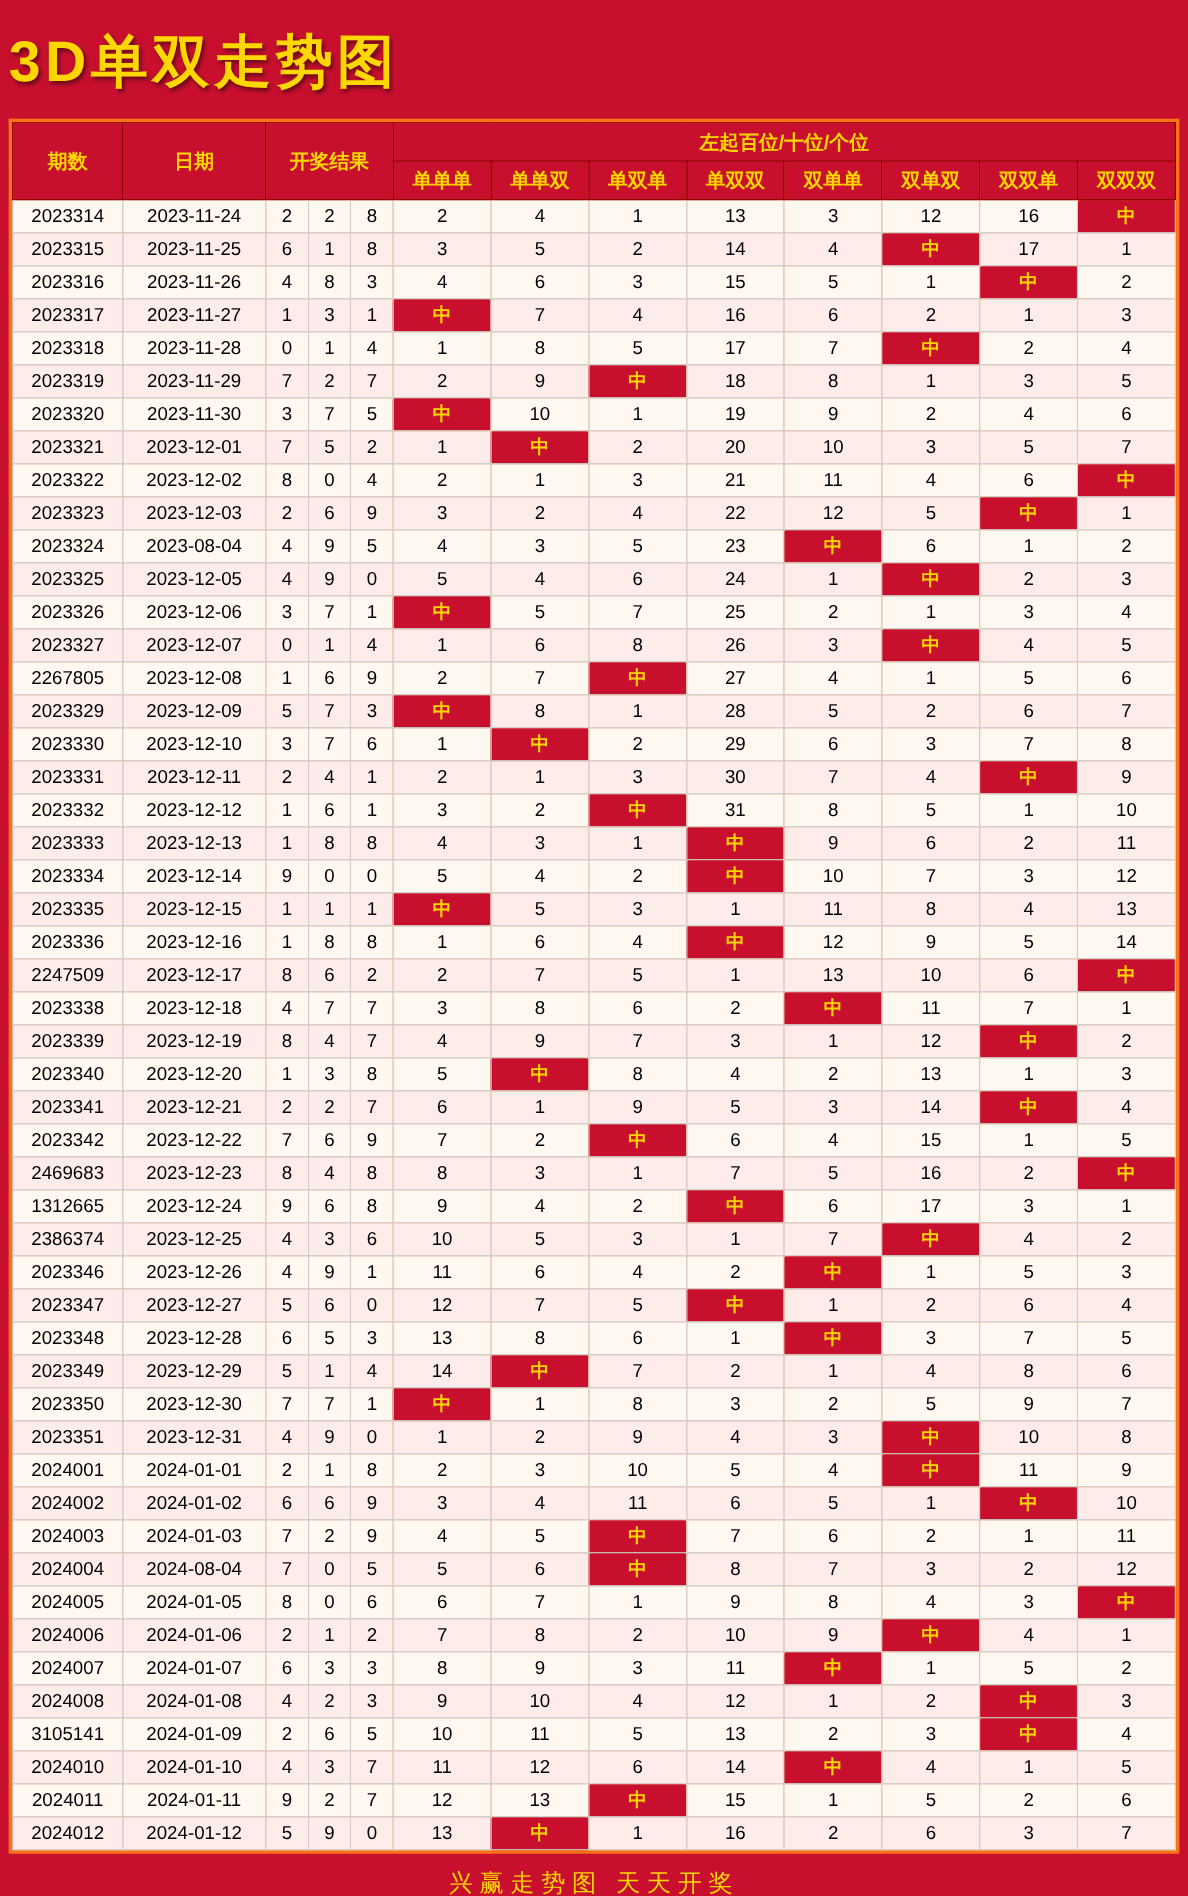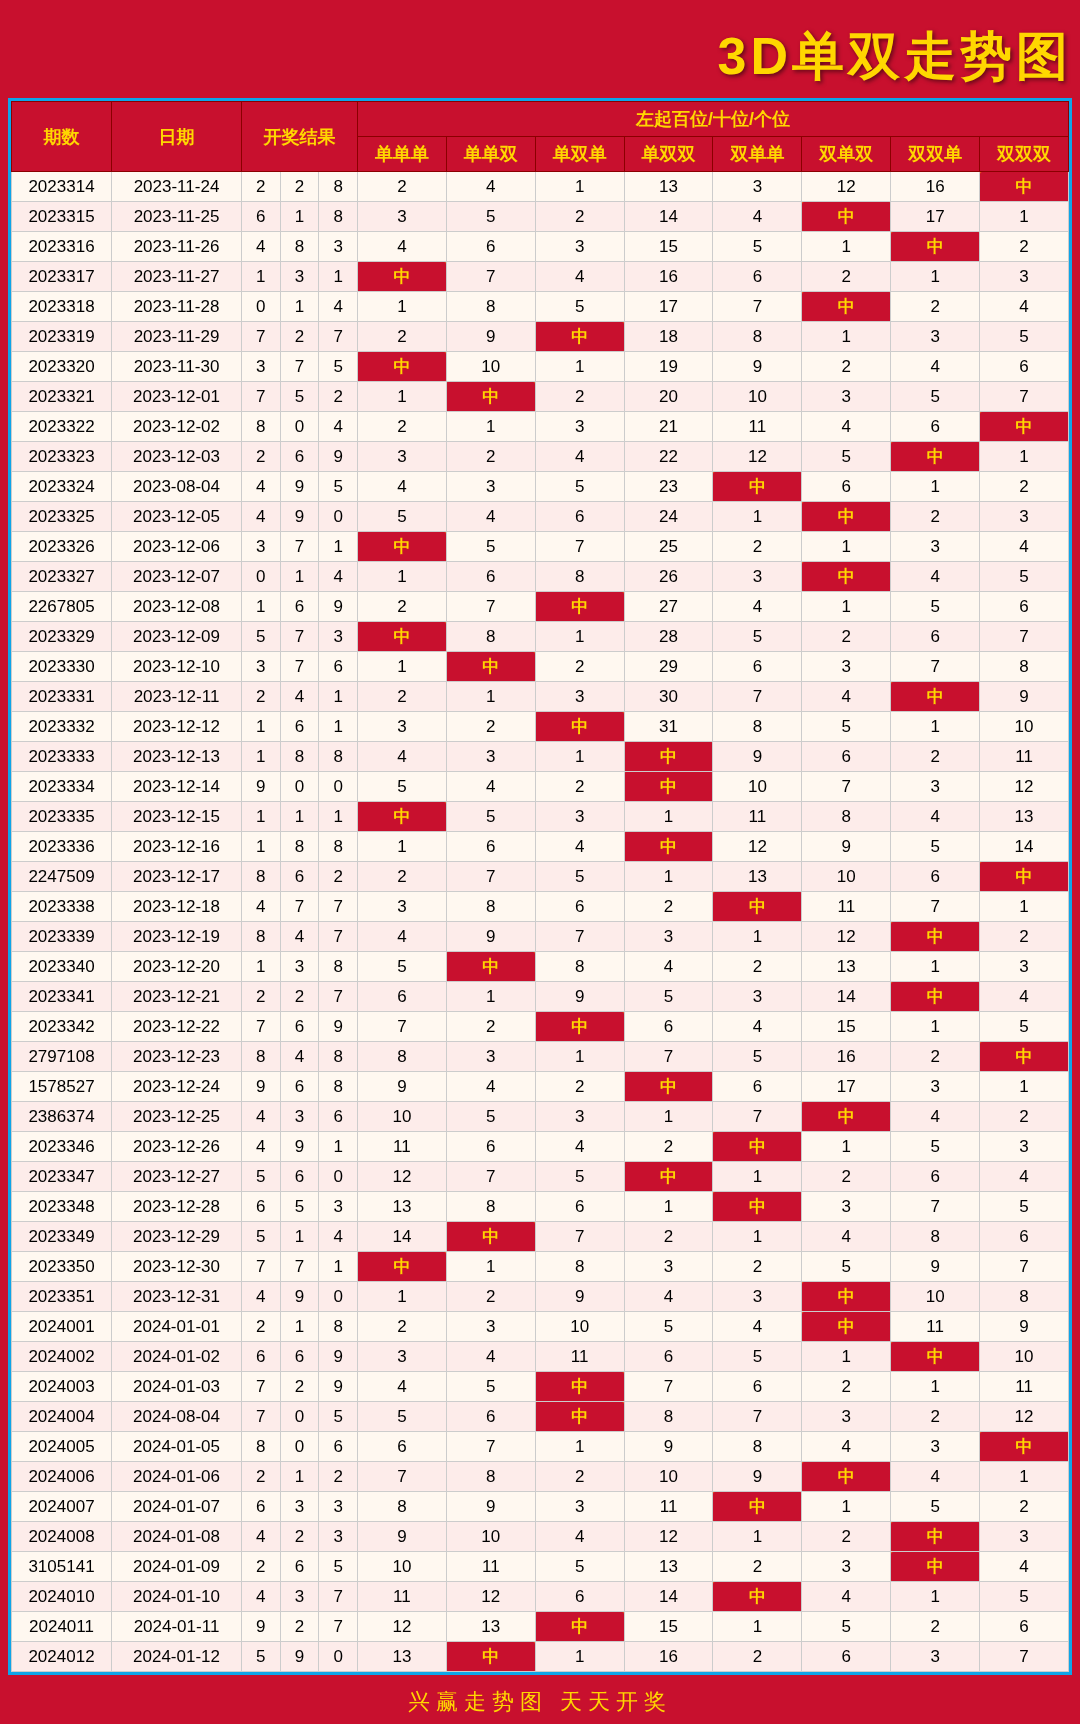--- a/index.html
+++ b/index.html
@@ -15,30 +15,30 @@
       background: #c8102e;
       display: flex;
       flex-direction: column;
       align-items: center;
       padding: 10px 8px 10px 8px;
     }
     .page-title {
       color: #FFD700;
       font-size: 52px;
       font-weight: bold;
-      text-align: right;
-      padding: 12px 0 6px 0;
+      text-align: left;
+      padding: 12px 0 16px 0;
       letter-spacing: 4px;
       text-shadow: 2px 2px 4px rgba(0,0,0,0.5);
       width: 100%;
     }
     .table-container {
       width: 100%;
       background: #f97316;
-      border: 3px solid #0ea5e9;
+      border: 3px solid #f97316;
     }
     table {
       width: 100%;
       border-collapse: collapse;
       font-size: 18px;
     }
     .header-row-1 th, .header-row-2 th {
       background: #c8102e;
       color: #FFD700;
       font-weight: bold;
@@ -535,36 +535,36 @@
             <td>7</td>
             <td>2</td>
             <td class="highlight">中</td>
             <td>6</td>
             <td>4</td>
             <td>15</td>
             <td>1</td>
             <td>5</td>
           </tr>
           <tr class="data-row">
-            <td>2797108</td>
+            <td>2469683</td>
             <td>2023-12-23</td>
             <td>8</td>
             <td>4</td>
             <td>8</td>
             <td>8</td>
             <td>3</td>
             <td>1</td>
             <td>7</td>
             <td>5</td>
             <td>16</td>
             <td>2</td>
             <td class="highlight">中</td>
           </tr>
           <tr class="data-row">
-            <td>1578527</td>
+            <td>1312665</td>
             <td>2023-12-24</td>
             <td>9</td>
             <td>6</td>
             <td>8</td>
             <td>9</td>
             <td>4</td>
             <td>2</td>
             <td class="highlight">中</td>
             <td>6</td>
             <td>17</td>

